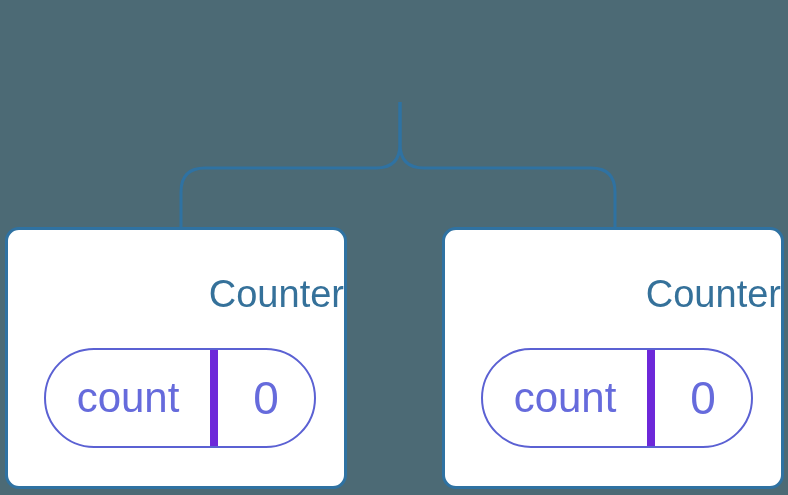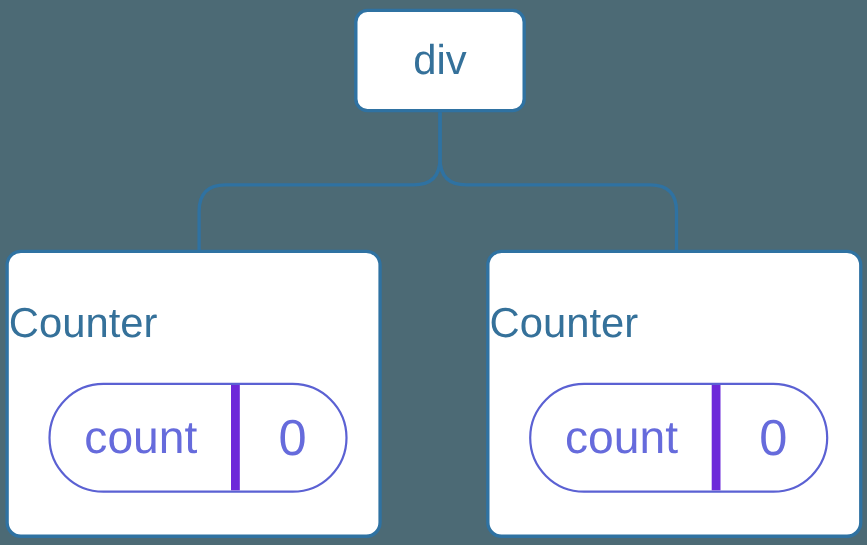--- a/index.html
+++ b/index.html
@@ -34,21 +34,21 @@
     background: #ffffff;
     border: 3px solid #2f72a2;
     border-radius: 14px;
   }
   .card.left  { left: 5px; }
   .card.right { left: 442px; }
 
   .card-title {
     position: absolute;
     top: 44px; left: 0; right: 0;
-    text-align: left;
+    text-align: right;
     color: #35719a;
     font-size: 38px;
     line-height: 40px;
   }
 
   .pill {
     position: absolute;
     left: 36px; top: 118px;
     width: 272px; height: 100px;
     border: 2px solid #5b61d3;
@@ -73,23 +73,20 @@
 </head>
 <body>
 
 <div class="stage">
 
   <svg class="connectors" viewBox="0 0 788 495" fill="none" xmlns="http://www.w3.org/2000/svg">
     <path d="M400 102 L400 144 Q400 168 376 168 L205 168 Q181 168 181 192 L181 228" stroke-width="3" fill="none" stroke="#2f72a2"></path>
     <path d="M400 102 L400 144 Q400 168 424 168 L591 168 Q615 168 615 192 L615 228" stroke-width="3" fill="none" stroke="#2f72a2"></path>
   </svg>
 
-  <div class="node">
-    <span>div</span>
-  </div>
 
   <div class="card left">
     <div class="card-title">Counter</div>
     <div class="pill">
       <div class="pill-name">count</div>
       <div class="pill-value">0</div>
     </div>
   </div>
 
   <div class="card right">

